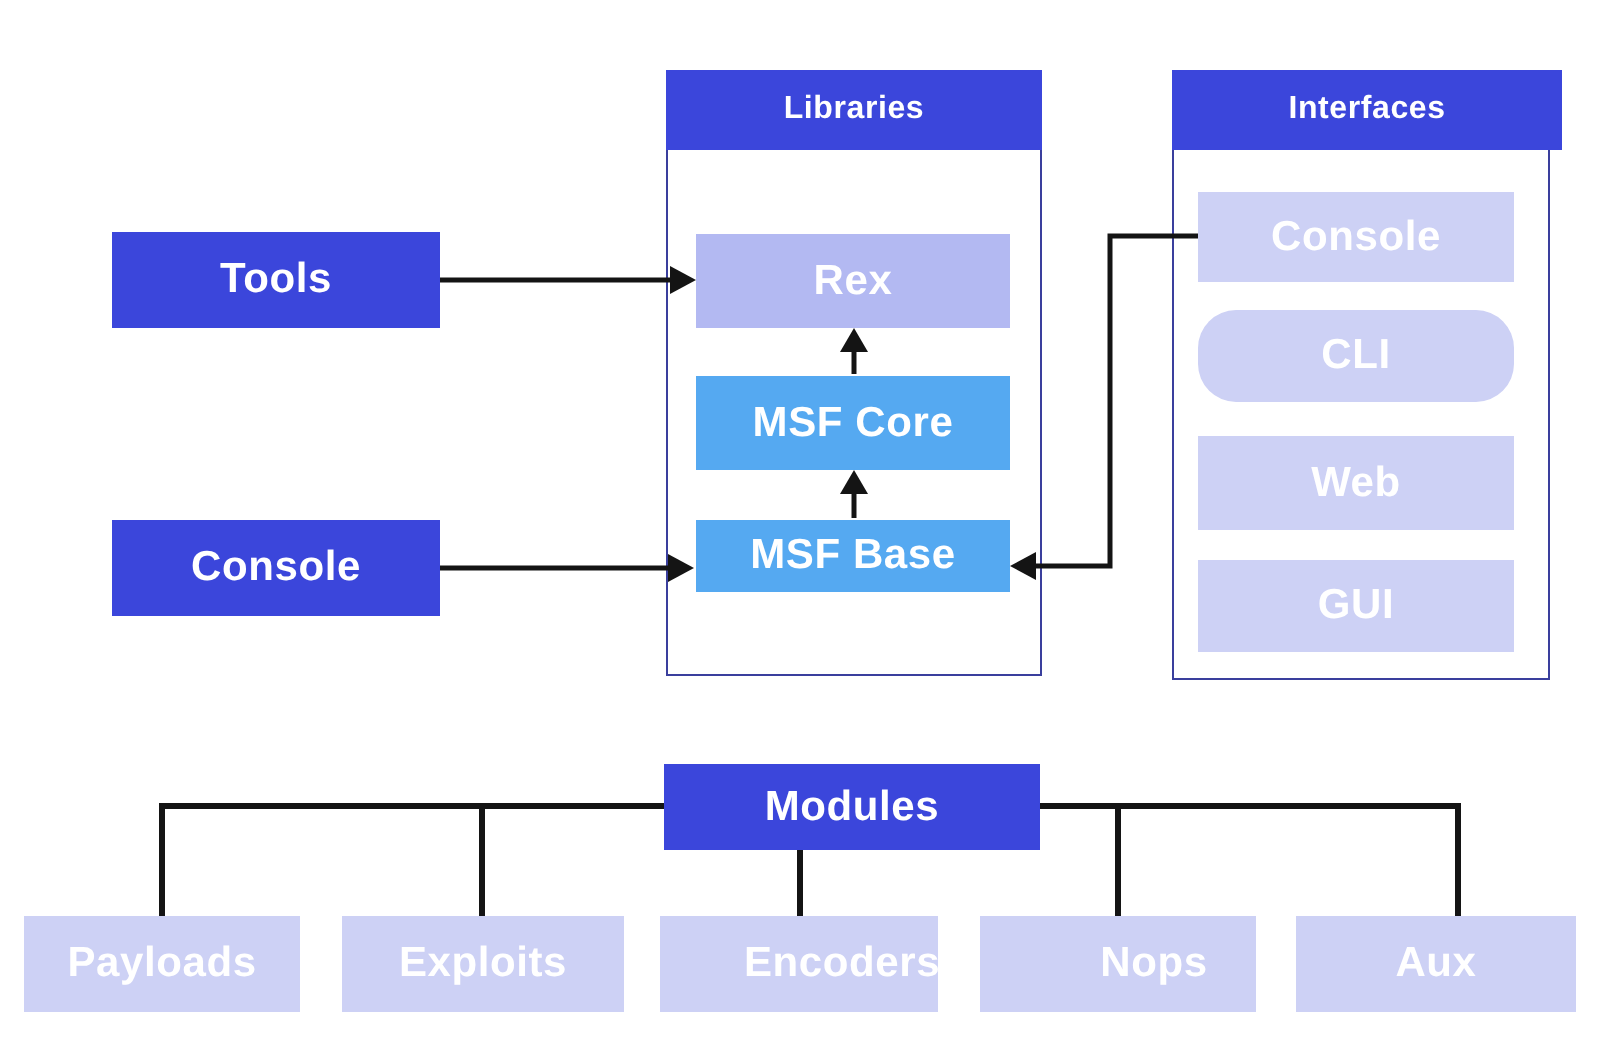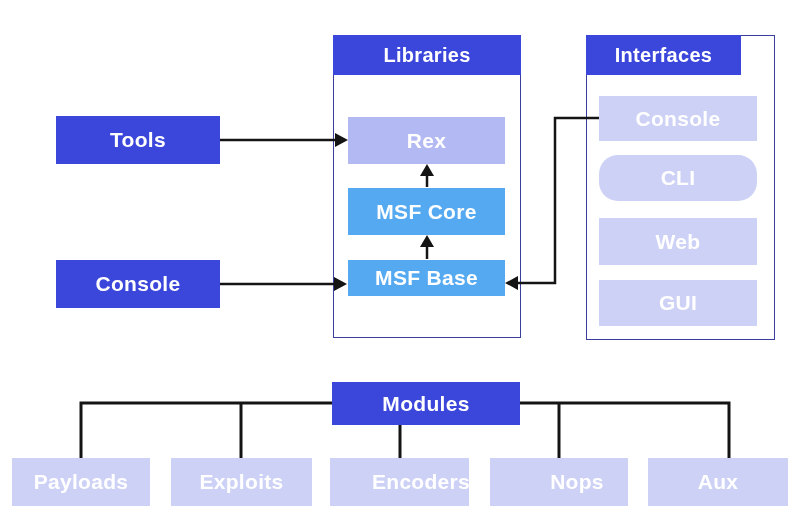--- a/index.html
+++ b/index.html
@@ -19,40 +19,40 @@
   .blue{background:var(--primary);}
   .sky{background:var(--sky);}
   .lavmed{background:var(--lav-med);}
   .lavlight{background:var(--lav-light);}
   .container{
     position:absolute;box-sizing:border-box;border:1.5px solid var(--border);
     background:transparent;
   }
   .header{
     position:absolute;display:flex;align-items:center;justify-content:center;
-    background:var(--primary);color:var(--text);font-weight:700;font-size:20px;
+    background:var(--primary);color:var(--text);font-weight:700;font-size:16px;
     letter-spacing:.3px;box-sizing:border-box;
   }
   svg.connectors{position:absolute;left:0;top:0;pointer-events:none;}
   svg.connectors line,svg.connectors polyline{stroke:var(--line);fill:none;}
   svg.connectors polygon{fill:var(--line);stroke:none;}
 </style>
 </head>
 <body>
 
 <div class="stage">
 
   <div class="container" style="left:333px;top:35px;width:188px;height:303px;"></div>
   <div class="header" style="left:333px;top:35px;width:188px;height:40px;">Libraries</div>
   <div class="box lavmed" style="left:348px;top:117px;width:157px;height:47px;">Rex</div>
   <div class="box sky" style="left:348px;top:188px;width:157px;height:47px;">MSF Core</div>
   <div class="box sky" style="left:348px;top:260px;width:157px;height:36px;">MSF Base</div>
 
   <div class="container" style="left:586px;top:35px;width:189px;height:305px;"></div>
-  <div class="header" style="left:586px;top:35px;width:155px;height:40px;">Interfaces</div>
+  <div class="header" style="left:586px;top:35px;width:195px;height:40px;">Interfaces</div>
   <div class="box lavlight" style="left:599px;top:96px;width:158px;height:45px;">Console</div>
   <div class="box lavlight" style="left:599px;top:155px;width:158px;height:46px;border-radius:19px;">CLI</div>
   <div class="box lavlight" style="left:599px;top:218px;width:158px;height:47px;">Web</div>
   <div class="box blue" style="left:56px;top:116px;width:164px;height:48px;">Tools</div>
 
   <div class="box lavlight" style="left:599px;top:280px;width:158px;height:46px;">GUI</div>
   <div class="box blue" style="left:56px;top:260px;width:164px;height:48px;">Console</div>
   <div class="box blue" style="left:332px;top:382px;width:188px;height:43px;">Modules</div>
 
   <div class="box lavlight" style="left:12px;top:458px;width:138px;height:48px;">Payloads</div>

